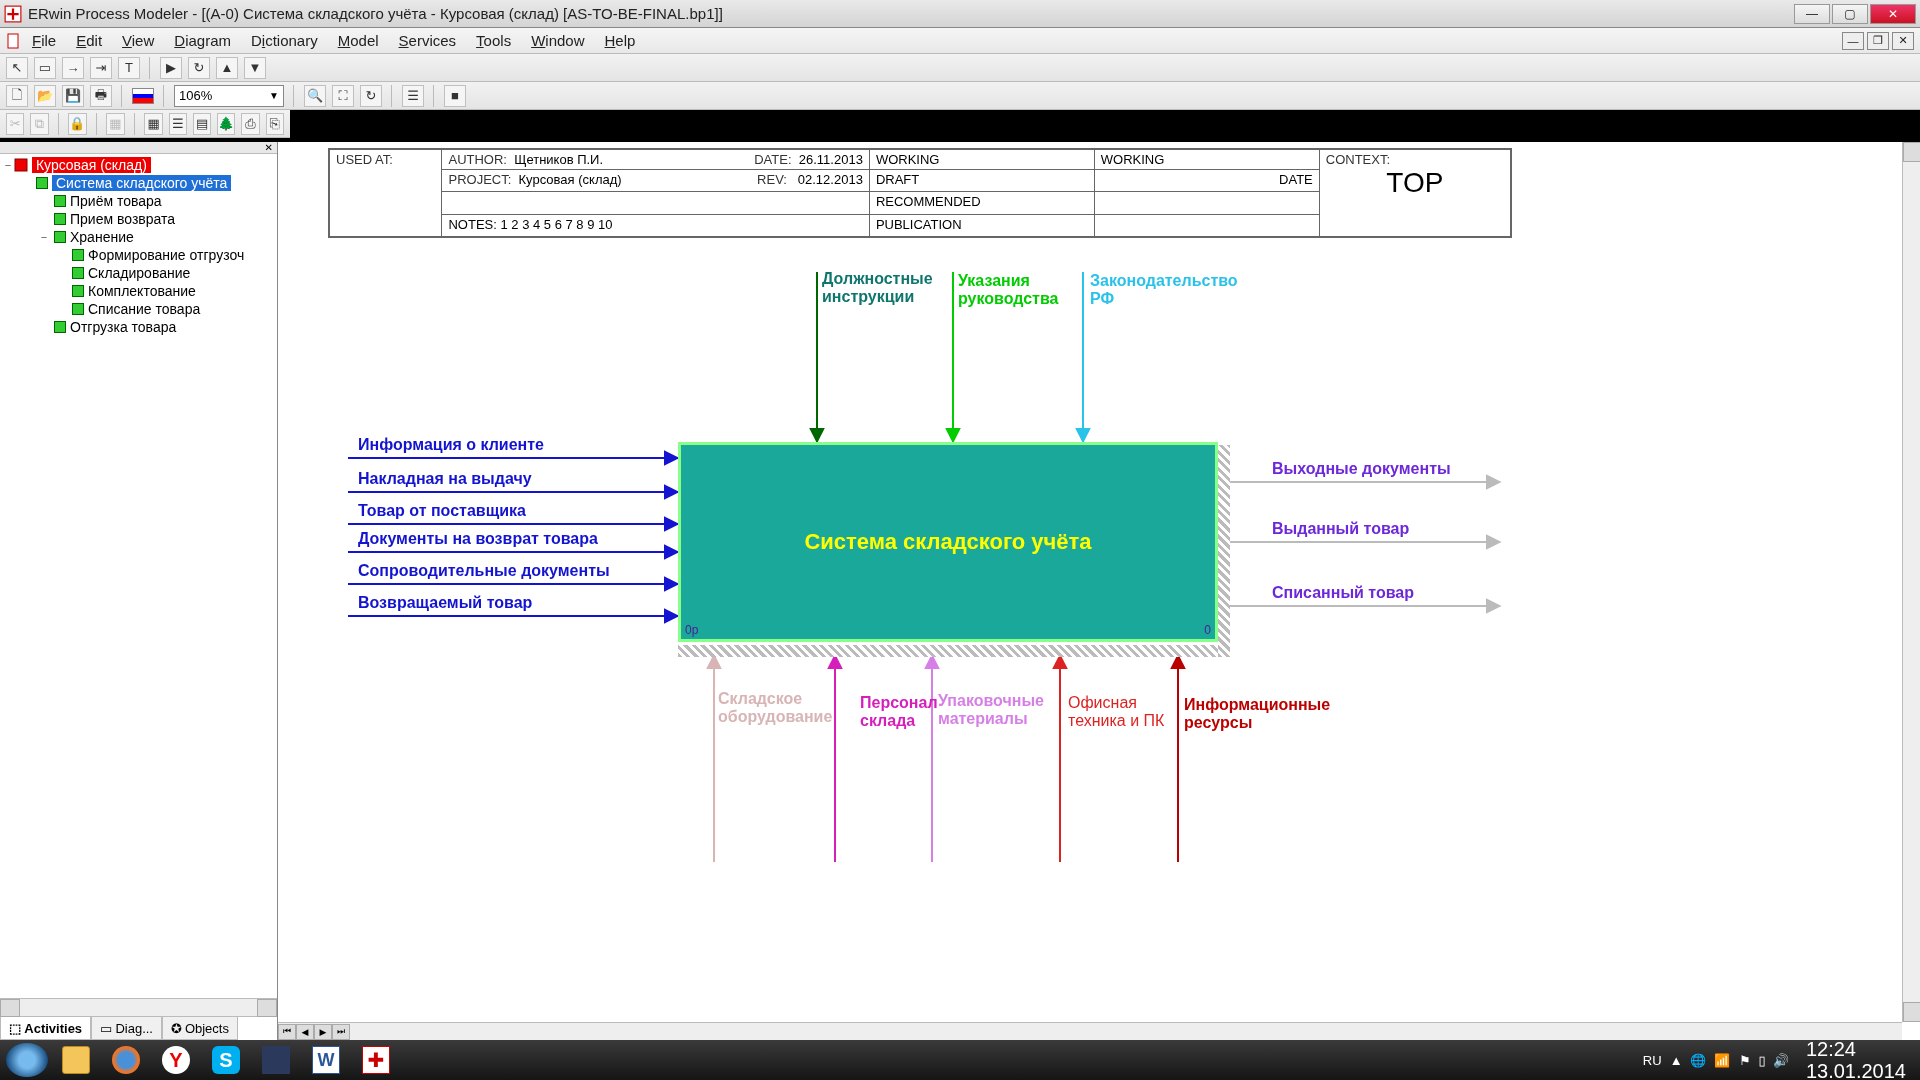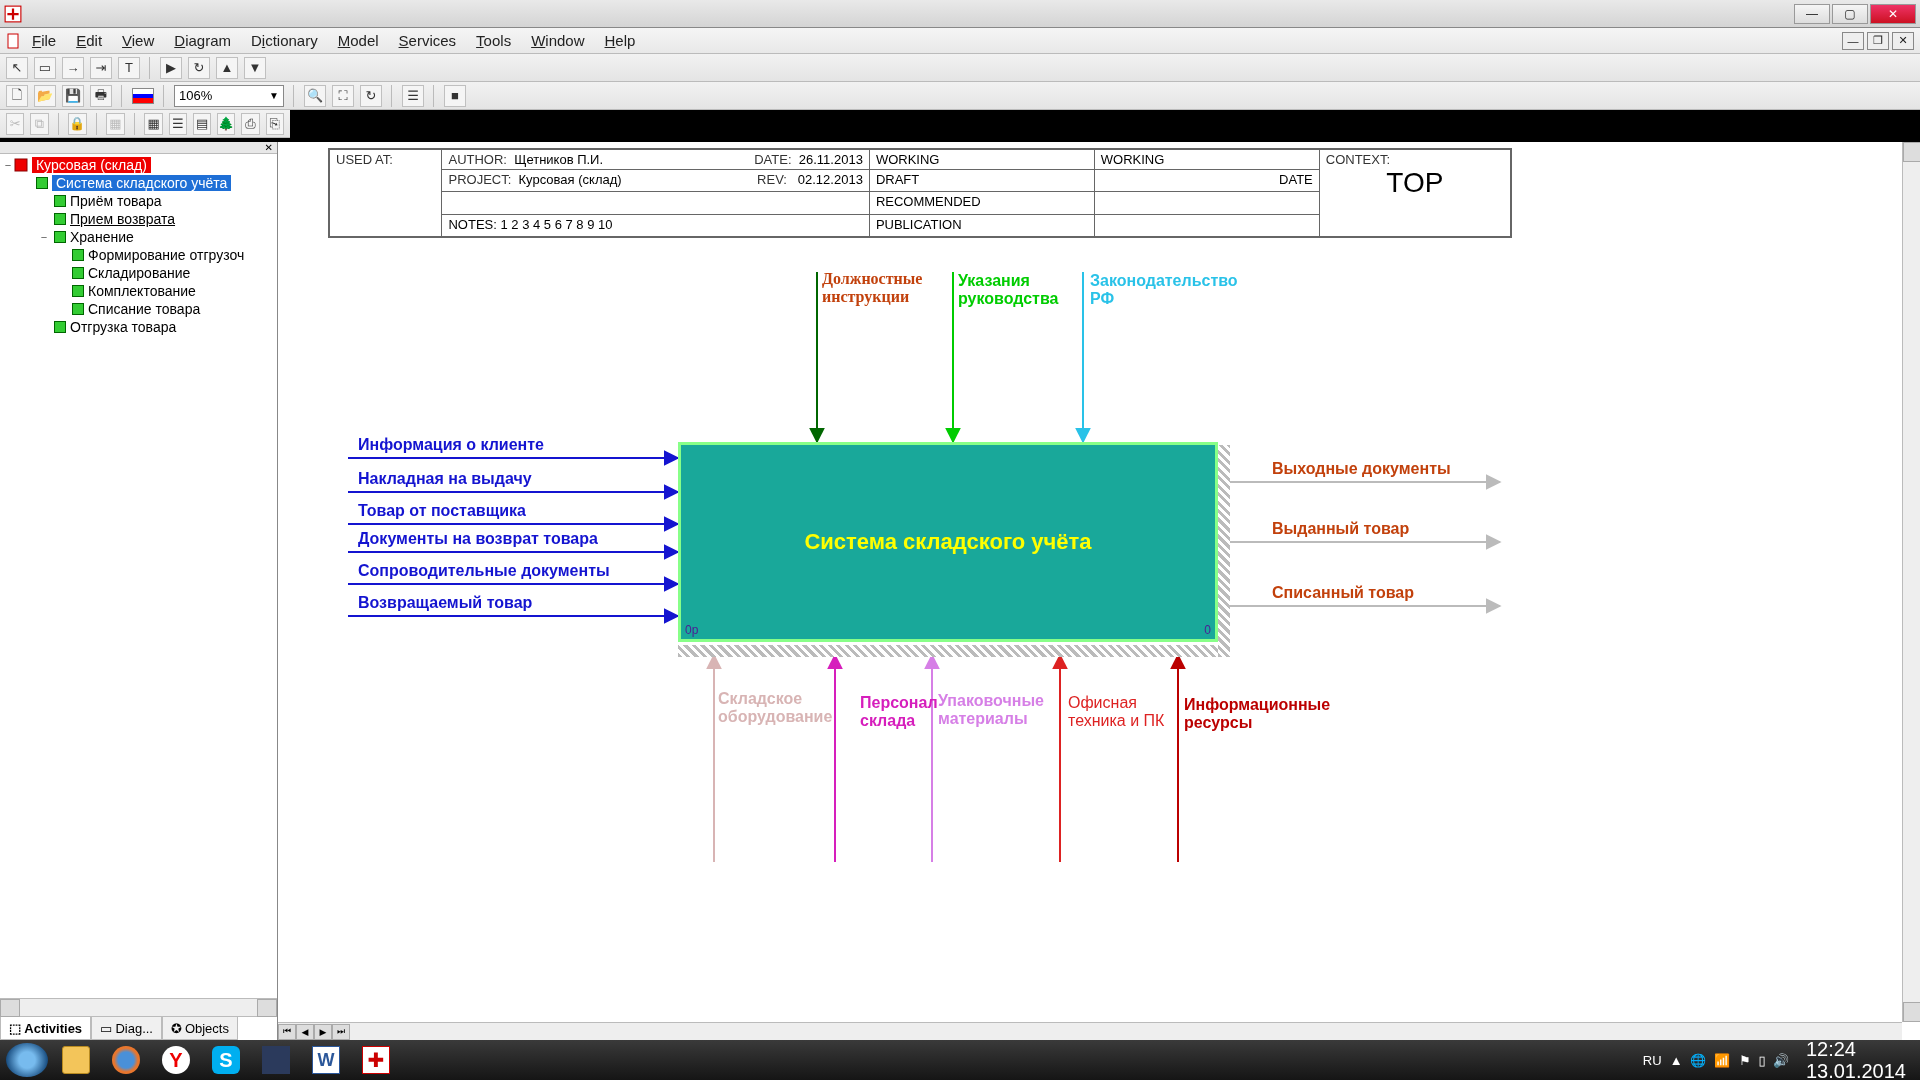--- a/index.html
+++ b/index.html
@@ -65,24 +65,24 @@
 .mainbox { position:absolute; left:400px; top:300px; width:540px; height:200px; background:#19a89a; border:3px solid #8f8; display:flex; align-items:center; justify-content:center; }
 .mainbox .label { color:#ff0; font-size:22px; font-weight:bold; }
 .mainbox .corner { position:absolute; font-size:12px; color:#4c1d95; }
 .mainbox .zp { left:4px; bottom:2px; }
 .mainbox .zn { right:4px; bottom:2px; }
 .shadow-rail { position:absolute; left:400px; top:503px; width:552px; height:12px; background:repeating-linear-gradient(45deg,#bbb,#bbb 3px,#fff 3px,#fff 6px); }
 .shadow-rail2 { position:absolute; left:940px; top:303px; width:12px; height:212px; background:repeating-linear-gradient(45deg,#bbb,#bbb 3px,#fff 3px,#fff 6px); }
 
 .arrowlabel { position:absolute; font-size:16px; font-weight:bold; white-space:nowrap; }
 .inp { color:#1414d0; }
-.ctrl1 { color:#c2410c;font-family:Liberation Serif, serif; }
+.ctrl1 { color:#0f766e; }
 .ctrl2 { color:#0c0; }
 .ctrl3 { color:#29c2e8; }
-.out { color:#c2410c; }
+.out { color:#6d28d9; }
 .mech1 { color:#d8b4b4; }
 .mech2 { color:#d61ebc;margin-left:20px; }
 .mech3 { color:#d67fe6; }
 .mech4 { color:#d22; font-weight:normal; }
 .mech5 { color:#b00; font-weight:bold; }
 
 svg.arrows { position:absolute; inset:0; width:100%; height:100%; pointer-events:none; }
 
 .taskbar { position:absolute; left:0; right:0; bottom:0; height:40px; background:linear-gradient(#3a3a3a,#151515); display:flex; align-items:center; padding:0 6px; gap:6px; }
 .taskbar .start { width:42px; height:34px; border-radius:50%; background:radial-gradient(circle,#7be 30%,#147 80%); }
@@ -93,20 +93,21 @@
 .taskbar .clock { text-align:left; line-height:1.1; font-size:20px; padding:0 8px; }
 </style>
 </head>
 <body>
 
 <div class="titlebar">
   <svg class="icon" viewBox="0 0 16 16">
       <rect x="1" y="1" width="14" height="14" fill="#fff" stroke="#c00"></rect>
       <path d="M3 8h10M8 3v10" stroke="#c00" stroke-width="2"></path>
     </svg>
+  <span>ERwin Process Modeler - [(A-0) Система складского учёта - Курсовая (склад)  [AS-TO-BE-FINAL.bp1]]</span>
   <div class="spacer"></div>
   <div class="winbtn">—</div>
   <div class="winbtn">▢</div>
   <div class="winbtn close">✕</div>
 </div>
 
 <div class="menubar">
   <svg width="16" height="16">
       <rect x="2" y="1" width="10" height="14" fill="#fff" stroke="#c00"></rect>
     </svg>
@@ -185,21 +186,21 @@
         <div class="node" style="padding-left: 18px;">
           <span class="exp"></span>
           <span class="box"></span>
           <span class="sel">Система складского учёта</span>
         </div>
         <div class="node" style="padding-left: 36px;">
           <span class="exp"></span>
           <span class="box"></span>
           <span>Приём товара</span>
         </div>
-        <div class="node" style="padding-left: 36px; text-decoration: underline;">
+        <div class="node" style="padding-left: 36px;">
           <span class="exp"></span>
           <span class="box"></span>
           <span>Прием возврата</span>
         </div>
         <div class="node" style="padding-left: 36px;">
           <span class="exp">−</span>
           <span class="box"></span>
           <span>Хранение</span>
         </div>
         <div class="node" style="padding-left: 54px;">

